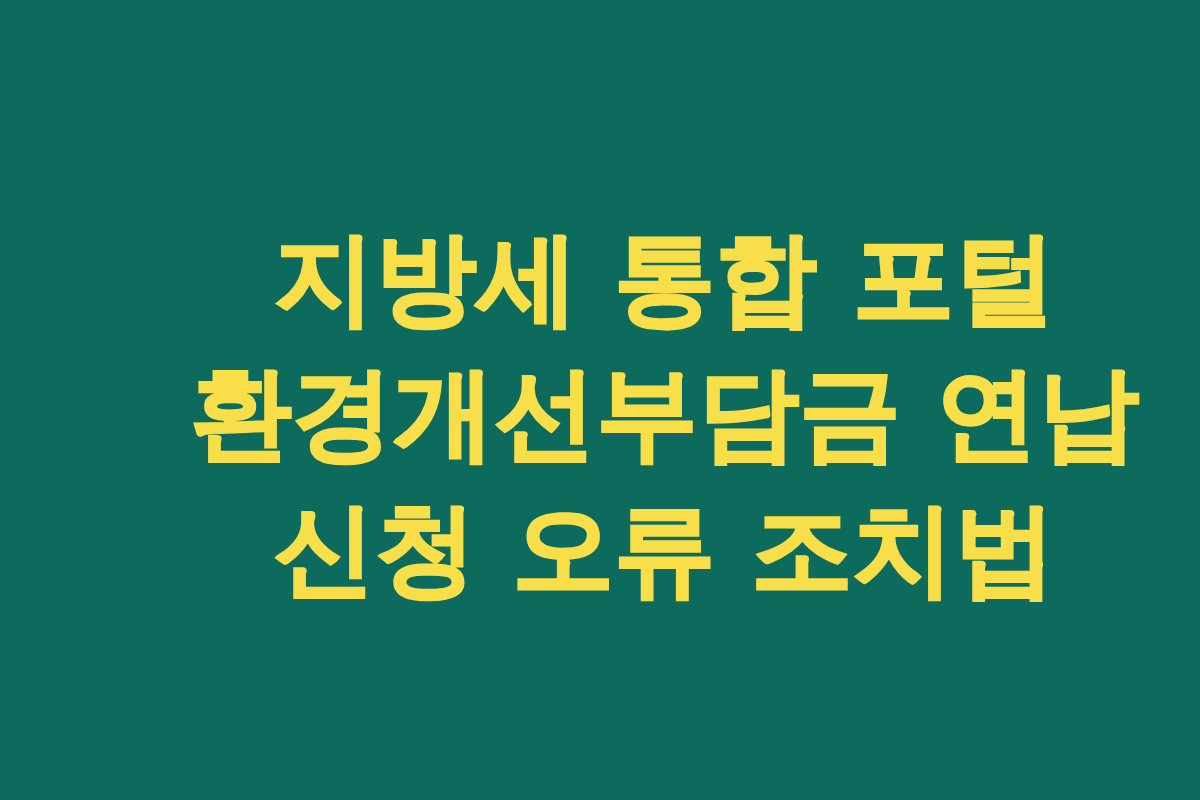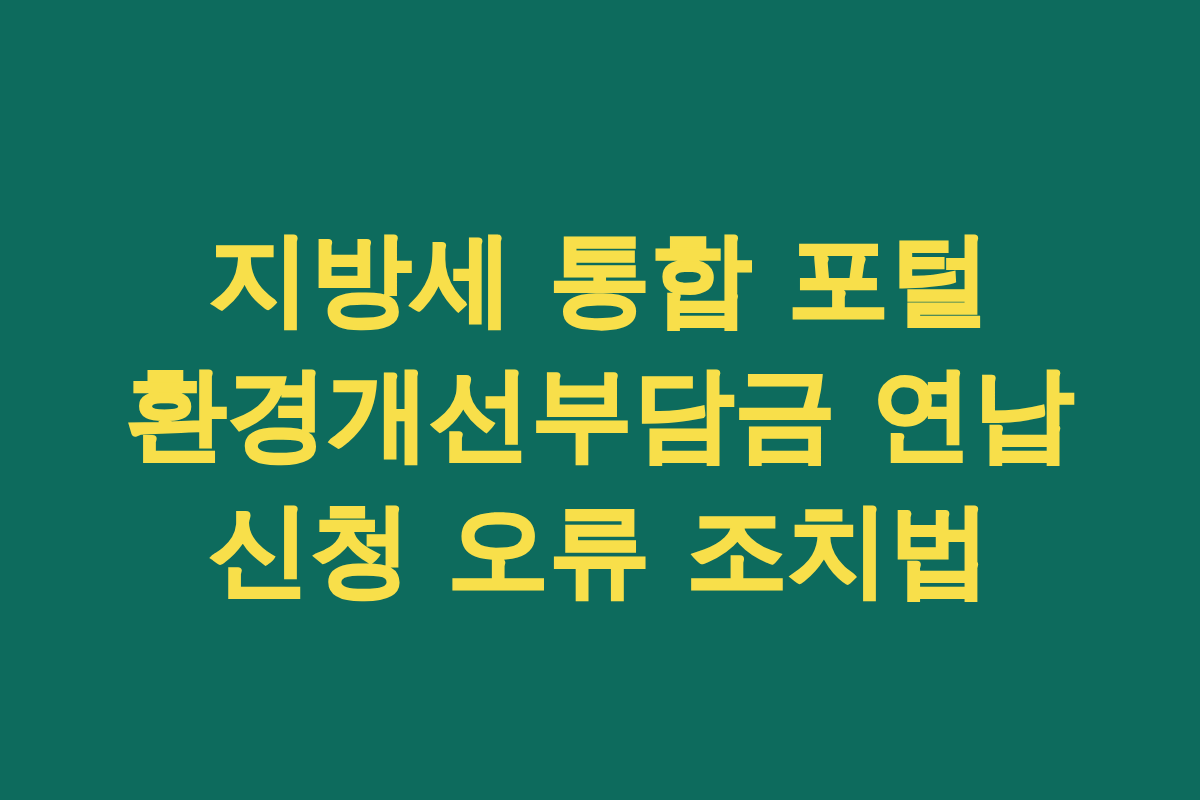--- a/index.html
+++ b/index.html
@@ -16,21 +16,21 @@
   }
 
   #thumbnail-card {
     position: relative;
     width: 1200px;
     height: 800px;
     box-sizing: border-box;
     background-color: #0d6b5d;
     display: flex;
     align-items: center;
-    justify-content: center;
+    justify-content: flex-end;
   }
 
   #title-block {
     width: 1070px;
     padding: 0 10px;
     box-sizing: border-box;
     text-align: center;
     
     transform: translateY(14px);
   }

